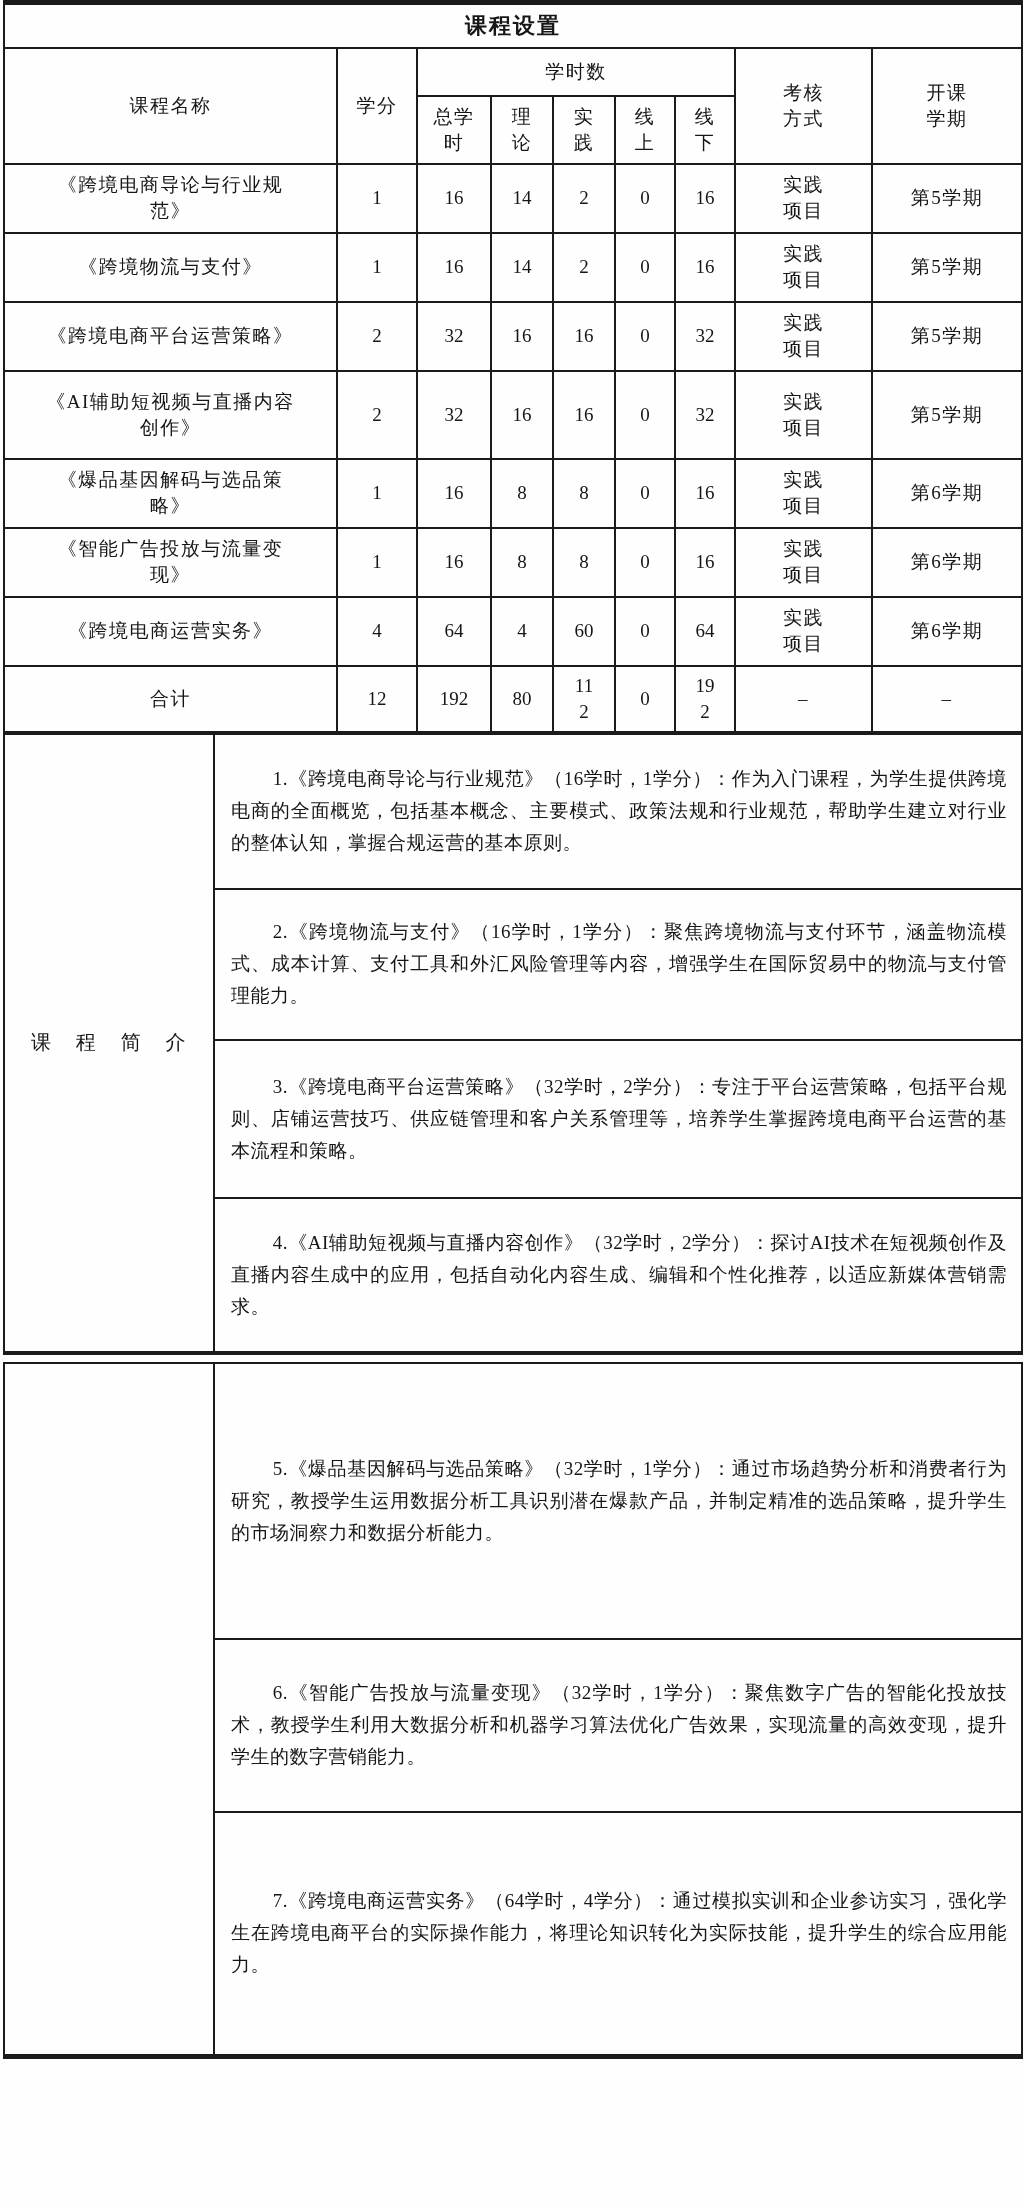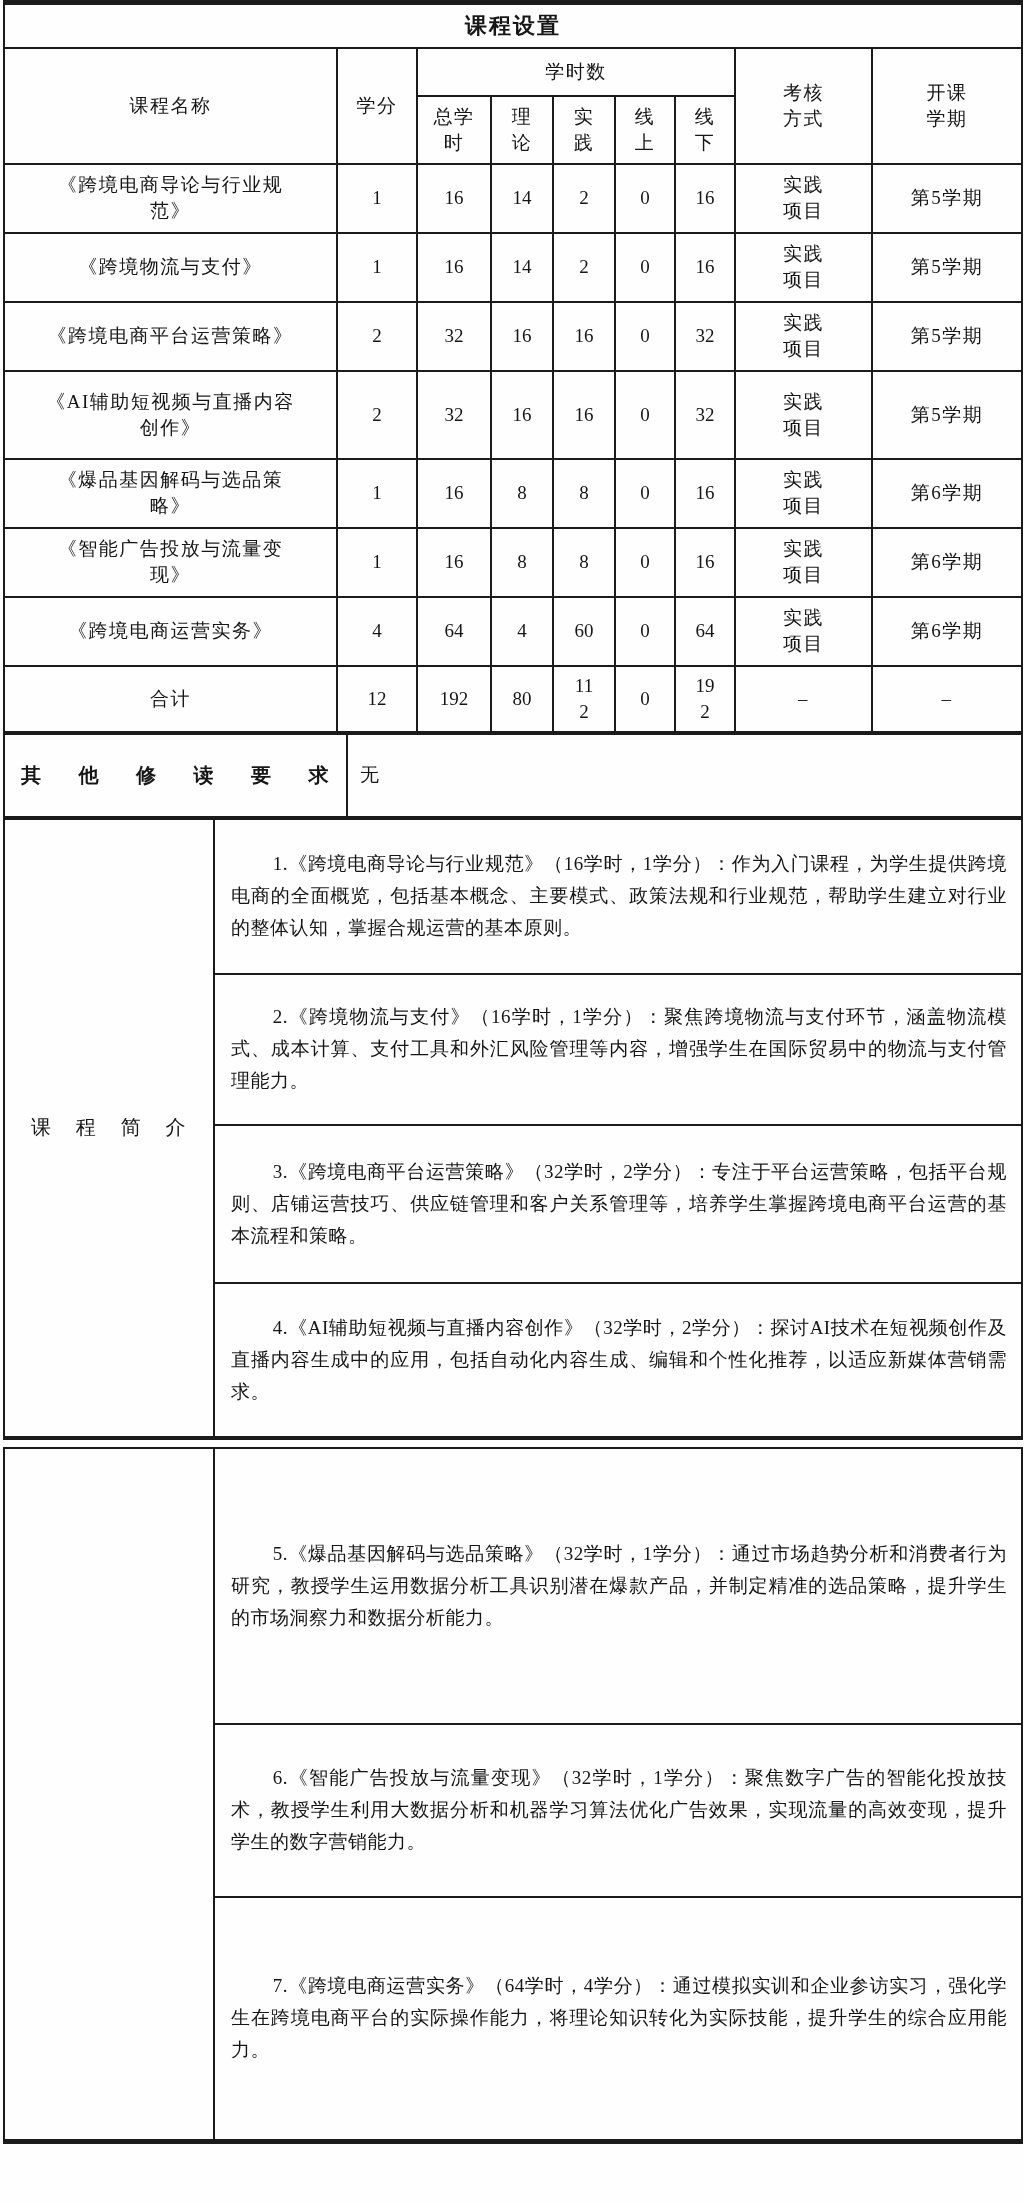--- a/index.html
+++ b/index.html
@@ -164,32 +164,20 @@
       <td class="num">80</td>
       <td class="num">112</td>
       <td class="num">0</td>
       <td class="num">192</td>
       <td>–</td>
       <td>–</td>
     </tr>
   </tbody>
     </table>
 
-  <table class="tbl-other">
-    <colgroup>
-        <col style="width:343px">
-        <col style="width:675px">
-      </colgroup>
-    <tbody>
-        <tr style="height:83px">
-      <td class="req-label">其他修读要求</td>
-      <td class="req-value">无</td>
-    </tr>
-  </tbody>
-    </table>
 
   <table class="tbl-intro1">
     <colgroup>
         <col style="width:210px">
         <col style="width:808px">
       </colgroup>
     <tbody>
         <tr style="height:155px">
       <td rowspan="4" class="intro-label">课程简介</td>
       <td class="para">1.《跨境电商导论与行业规范》（16学时，1学分）：作为入门课程，为学生提供跨境电商的全面概览，包括基本概念、主要模式、政策法规和行业规范，帮助学生建立对行业的整体认知，掌握合规运营的基本原则。</td>

